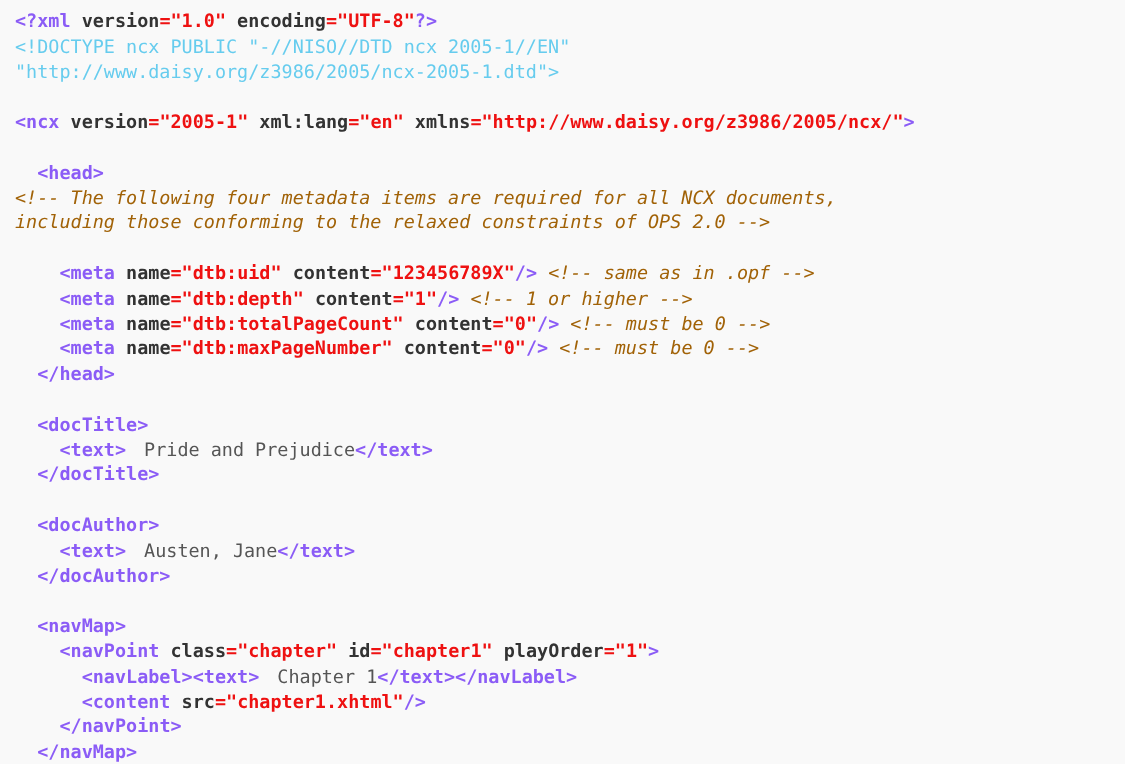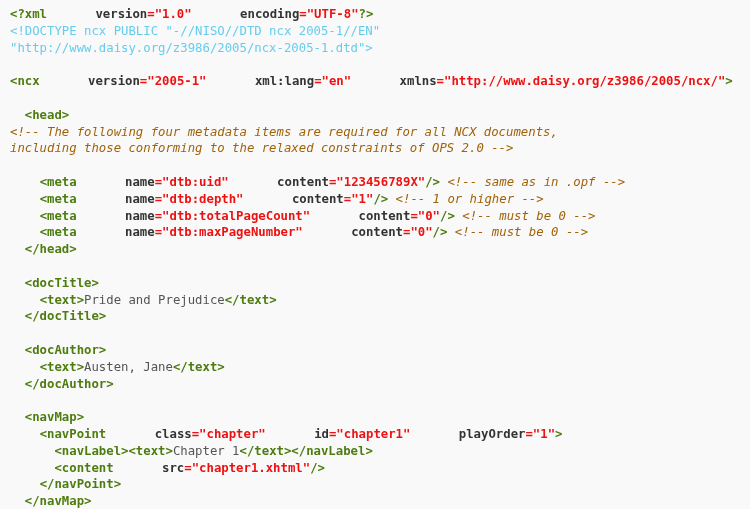--- a/index.html
+++ b/index.html
@@ -18,23 +18,23 @@
     font-size: 12.3px;
     line-height: 16.8px;
     white-space: pre;
     color: #444444;
     letter-spacing: 0px;
   }
   .ln { display: block; min-height: 16.8px; }
   .ln.blank { }
 
   
-  .tag      { color: #4d7c0f; font-weight: bold; }   
-  .attr     { color: #333333; font-weight: bold; margin-left: 41px; }   
+  .tag      { color: #8b5cf6; font-weight: bold; }   
+  .attr     { color: #333333; font-weight: bold; }   
   .val      { color: #ee1111; font-weight: bold; }   
   .doctype  { color: #66ccee; font-weight: normal; } 
   .comment  { color: #a16207; font-style: italic; font-weight: normal; }
-  .txt      { color: #555555; font-weight: normal; } 
+  .txt      { color: #555555; font-weight: normal; margin-left: 12px; } 
 </style>
 </head>
 <body>
 
 <div id="code-listing"><span class="ln"><span class="tag">&lt;?xml </span><span class="attr">version</span><span class="val">="1.0"</span><span class="attr"> encoding</span><span class="val">="UTF-8"</span><span class="tag">?&gt;</span></span><span class="ln"><span class="doctype">&lt;!DOCTYPE ncx PUBLIC "-//NISO//DTD ncx 2005-1//EN"</span></span><span class="ln"><span class="doctype">"http://www.daisy.org/z3986/2005/ncx-2005-1.dtd"&gt;</span></span><span class="ln blank">&nbsp;</span><span class="ln"><span class="tag">&lt;ncx </span><span class="attr">version</span><span class="val">="2005-1"</span><span class="attr"> xml:lang</span><span class="val">="en"</span><span class="attr"> xmlns</span><span class="val">="http://www.daisy.org/z3986/2005/ncx/"</span><span class="tag">&gt;</span></span><span class="ln blank">&nbsp;</span><span class="ln"><span>  </span><span class="tag">&lt;head&gt;</span></span><span class="ln"><span class="comment">&lt;!-- The following four metadata items are required for all NCX documents,</span></span><span class="ln"><span class="comment">including those conforming to the relaxed constraints of OPS 2.0 --&gt;</span></span><span class="ln blank">&nbsp;</span><span class="ln"><span>    </span><span class="tag">&lt;meta </span><span class="attr">name</span><span class="val">="dtb:uid"</span><span class="attr"> content</span><span class="val">="123456789X"</span><span class="tag">/&gt;</span><span class="comment"> &lt;!-- same as in .opf --&gt;</span></span><span class="ln"><span>    </span><span class="tag">&lt;meta </span><span class="attr">name</span><span class="val">="dtb:depth"</span><span class="attr"> content</span><span class="val">="1"</span><span class="tag">/&gt;</span><span class="comment"> &lt;!-- 1 or higher --&gt;</span></span><span class="ln"><span>    </span><span class="tag">&lt;meta </span><span class="attr">name</span><span class="val">="dtb:totalPageCount"</span><span class="attr"> content</span><span class="val">="0"</span><span class="tag">/&gt;</span><span class="comment"> &lt;!-- must be 0 --&gt;</span></span><span class="ln"><span>    </span><span class="tag">&lt;meta </span><span class="attr">name</span><span class="val">="dtb:maxPageNumber"</span><span class="attr"> content</span><span class="val">="0"</span><span class="tag">/&gt;</span><span class="comment"> &lt;!-- must be 0 --&gt;</span></span><span class="ln"><span>  </span><span class="tag">&lt;/head&gt;</span></span><span class="ln blank">&nbsp;</span><span class="ln"><span>  </span><span class="tag">&lt;docTitle&gt;</span></span><span class="ln"><span>    </span><span class="tag">&lt;text&gt;</span><span class="txt">Pride and Prejudice</span><span class="tag">&lt;/text&gt;</span></span><span class="ln"><span>  </span><span class="tag">&lt;/docTitle&gt;</span></span><span class="ln blank">&nbsp;</span><span class="ln"><span>  </span><span class="tag">&lt;docAuthor&gt;</span></span><span class="ln"><span>    </span><span class="tag">&lt;text&gt;</span><span class="txt">Austen, Jane</span><span class="tag">&lt;/text&gt;</span></span><span class="ln"><span>  </span><span class="tag">&lt;/docAuthor&gt;</span></span><span class="ln blank">&nbsp;</span><span class="ln"><span>  </span><span class="tag">&lt;navMap&gt;</span></span><span class="ln"><span>    </span><span class="tag">&lt;navPoint </span><span class="attr">class</span><span class="val">="chapter"</span><span class="attr"> id</span><span class="val">="chapter1"</span><span class="attr"> playOrder</span><span class="val">="1"</span><span class="tag">&gt;</span></span><span class="ln"><span>      </span><span class="tag">&lt;navLabel&gt;&lt;text&gt;</span><span class="txt">Chapter 1</span><span class="tag">&lt;/text&gt;&lt;/navLabel&gt;</span></span><span class="ln"><span>      </span><span class="tag">&lt;content </span><span class="attr">src</span><span class="val">="chapter1.xhtml"</span><span class="tag">/&gt;</span></span><span class="ln"><span>    </span><span class="tag">&lt;/navPoint&gt;</span></span><span class="ln"><span>  </span><span class="tag">&lt;/navMap&gt;</span></span></div>
 
 </body></html>

